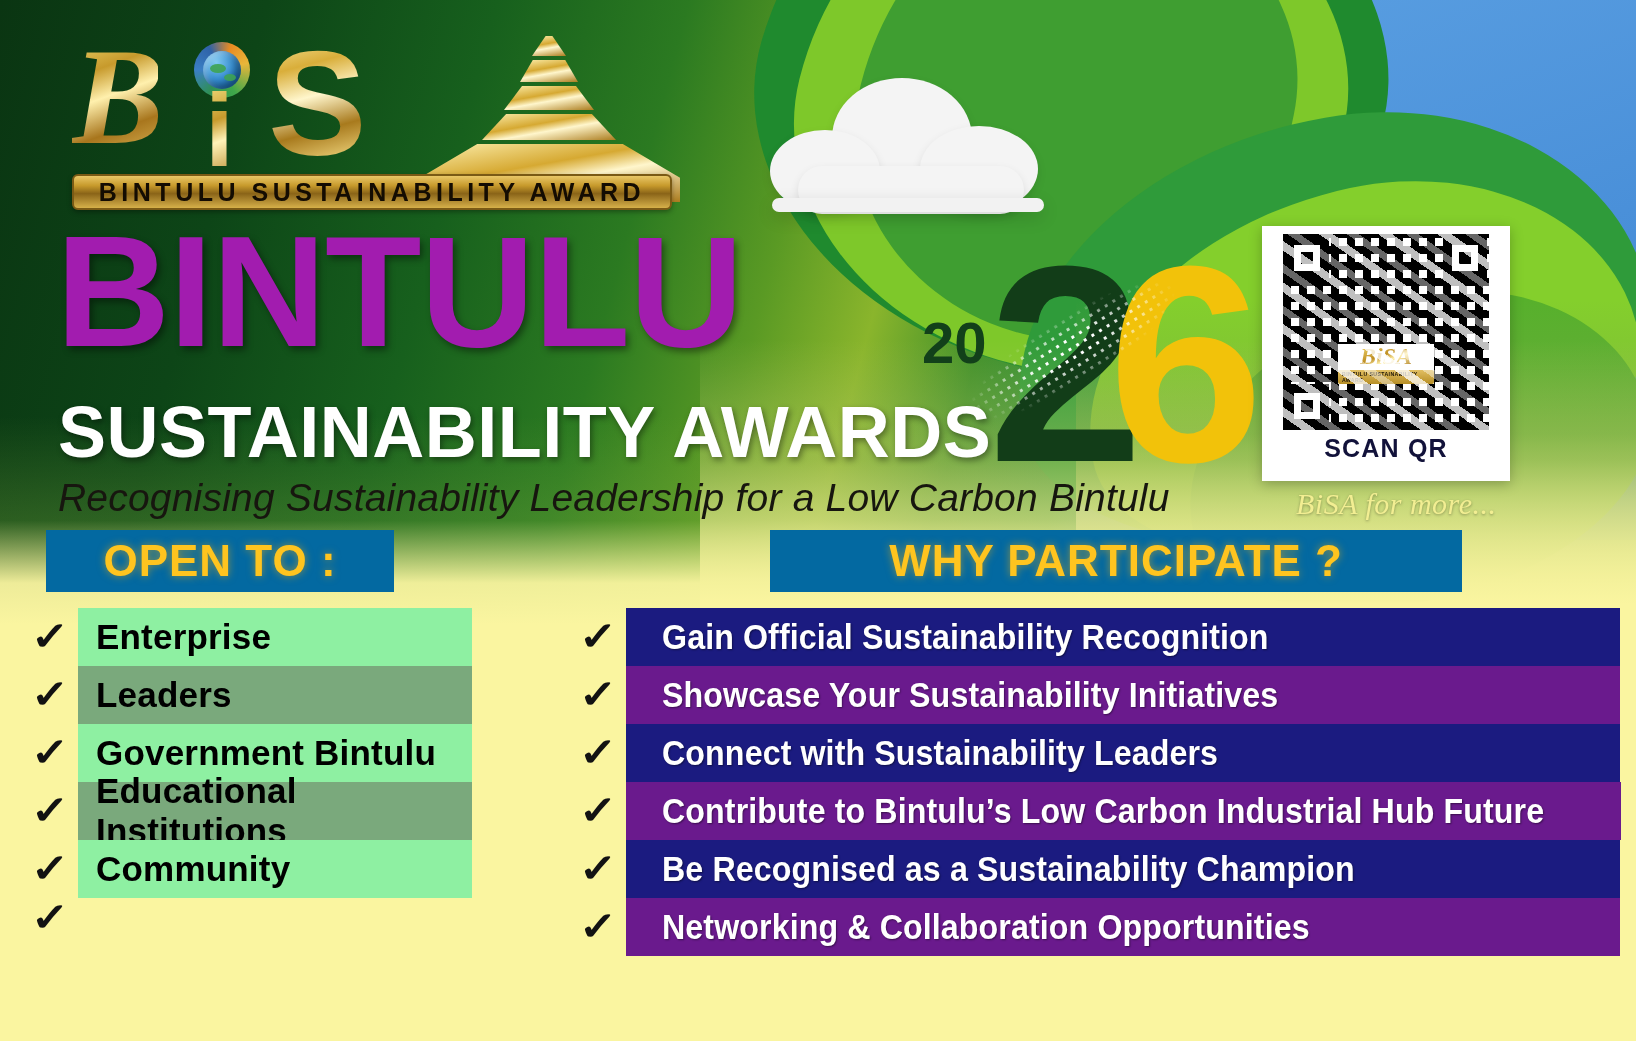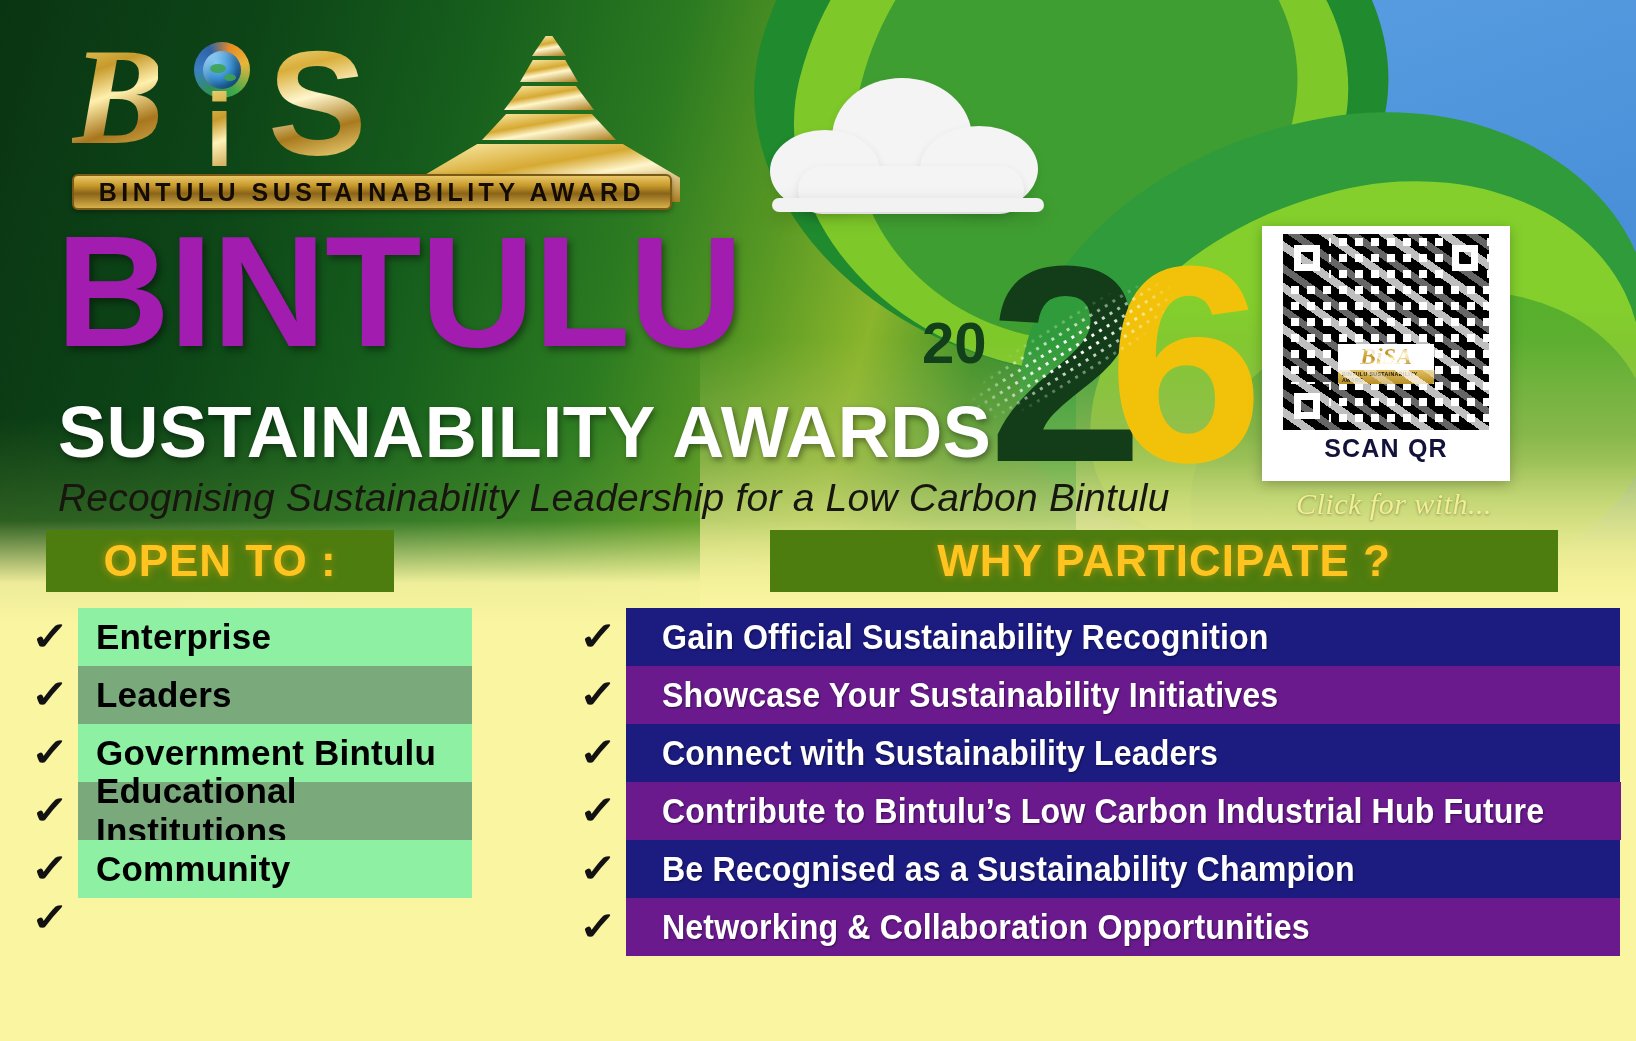--- a/index.html
+++ b/index.html
@@ -268,31 +268,31 @@
     position: absolute; left: 1296px; top: 487px;
     font-size: 30px; font-style: italic; color: #f2ee92;
     font-family: "Liberation Serif", serif;
     letter-spacing: .5px;
     text-shadow: 0 1px 3px rgba(0,0,0,0.35);
   }
 
   
   .hdr-bar {
     position: absolute;
-    background: #4d7c0f;
+    background: #0369a1;
     display: flex; align-items: center; justify-content: center;
   }
   .hdr-bar span {
     font-size: 44px; font-weight: bold; letter-spacing: 1px;
     color: #ffc41f;
     font-family: "Liberation Sans", sans-serif;
     text-shadow: 0 0 9px rgba(255,180,0,0.55);
   }
   .hdr-open { left: 46px;  top: 530px; width: 348px; height: 62px; }
-  .hdr-why  { left: 770px; top: 530px; width: 788px; height: 62px; }
+  .hdr-why  { left: 770px; top: 530px; width: 692px; height: 62px; }
 
   
   .list { position: absolute; }
   .list-open { left: 22px;  top: 608px; width: 450px; }
   .list-why  { left: 570px; top: 608px; width: 1050px; }
 
   .row { position: relative; display: flex; align-items: center; }
   .check {
     width: 56px; flex: 0 0 56px;
     text-align: center;
@@ -390,21 +390,21 @@
       <div class="qr-finder f-tl"></div>
       <div class="qr-finder f-tr"></div>
       <div class="qr-finder f-bl"></div>
       <div class="qr-logo">
         <div class="ql-word">BiSA</div>
         <div class="ql-band">BINTULU SUSTAINABILITY AWARD</div>
       </div>
     </div>
     <div class="qr-scan">SCAN QR</div>
   </div>
-  <div class="qr-click">Click for with...</div>
+  <div class="qr-click">BiSA for more...</div>
 
   <div class="hdr-bar hdr-open">
     <span>OPEN TO :</span>
   </div>
   <div class="hdr-bar hdr-why">
     <span>WHY PARTICIPATE ?</span>
   </div>
 
   <div class="list list-open">
     <div class="row">

